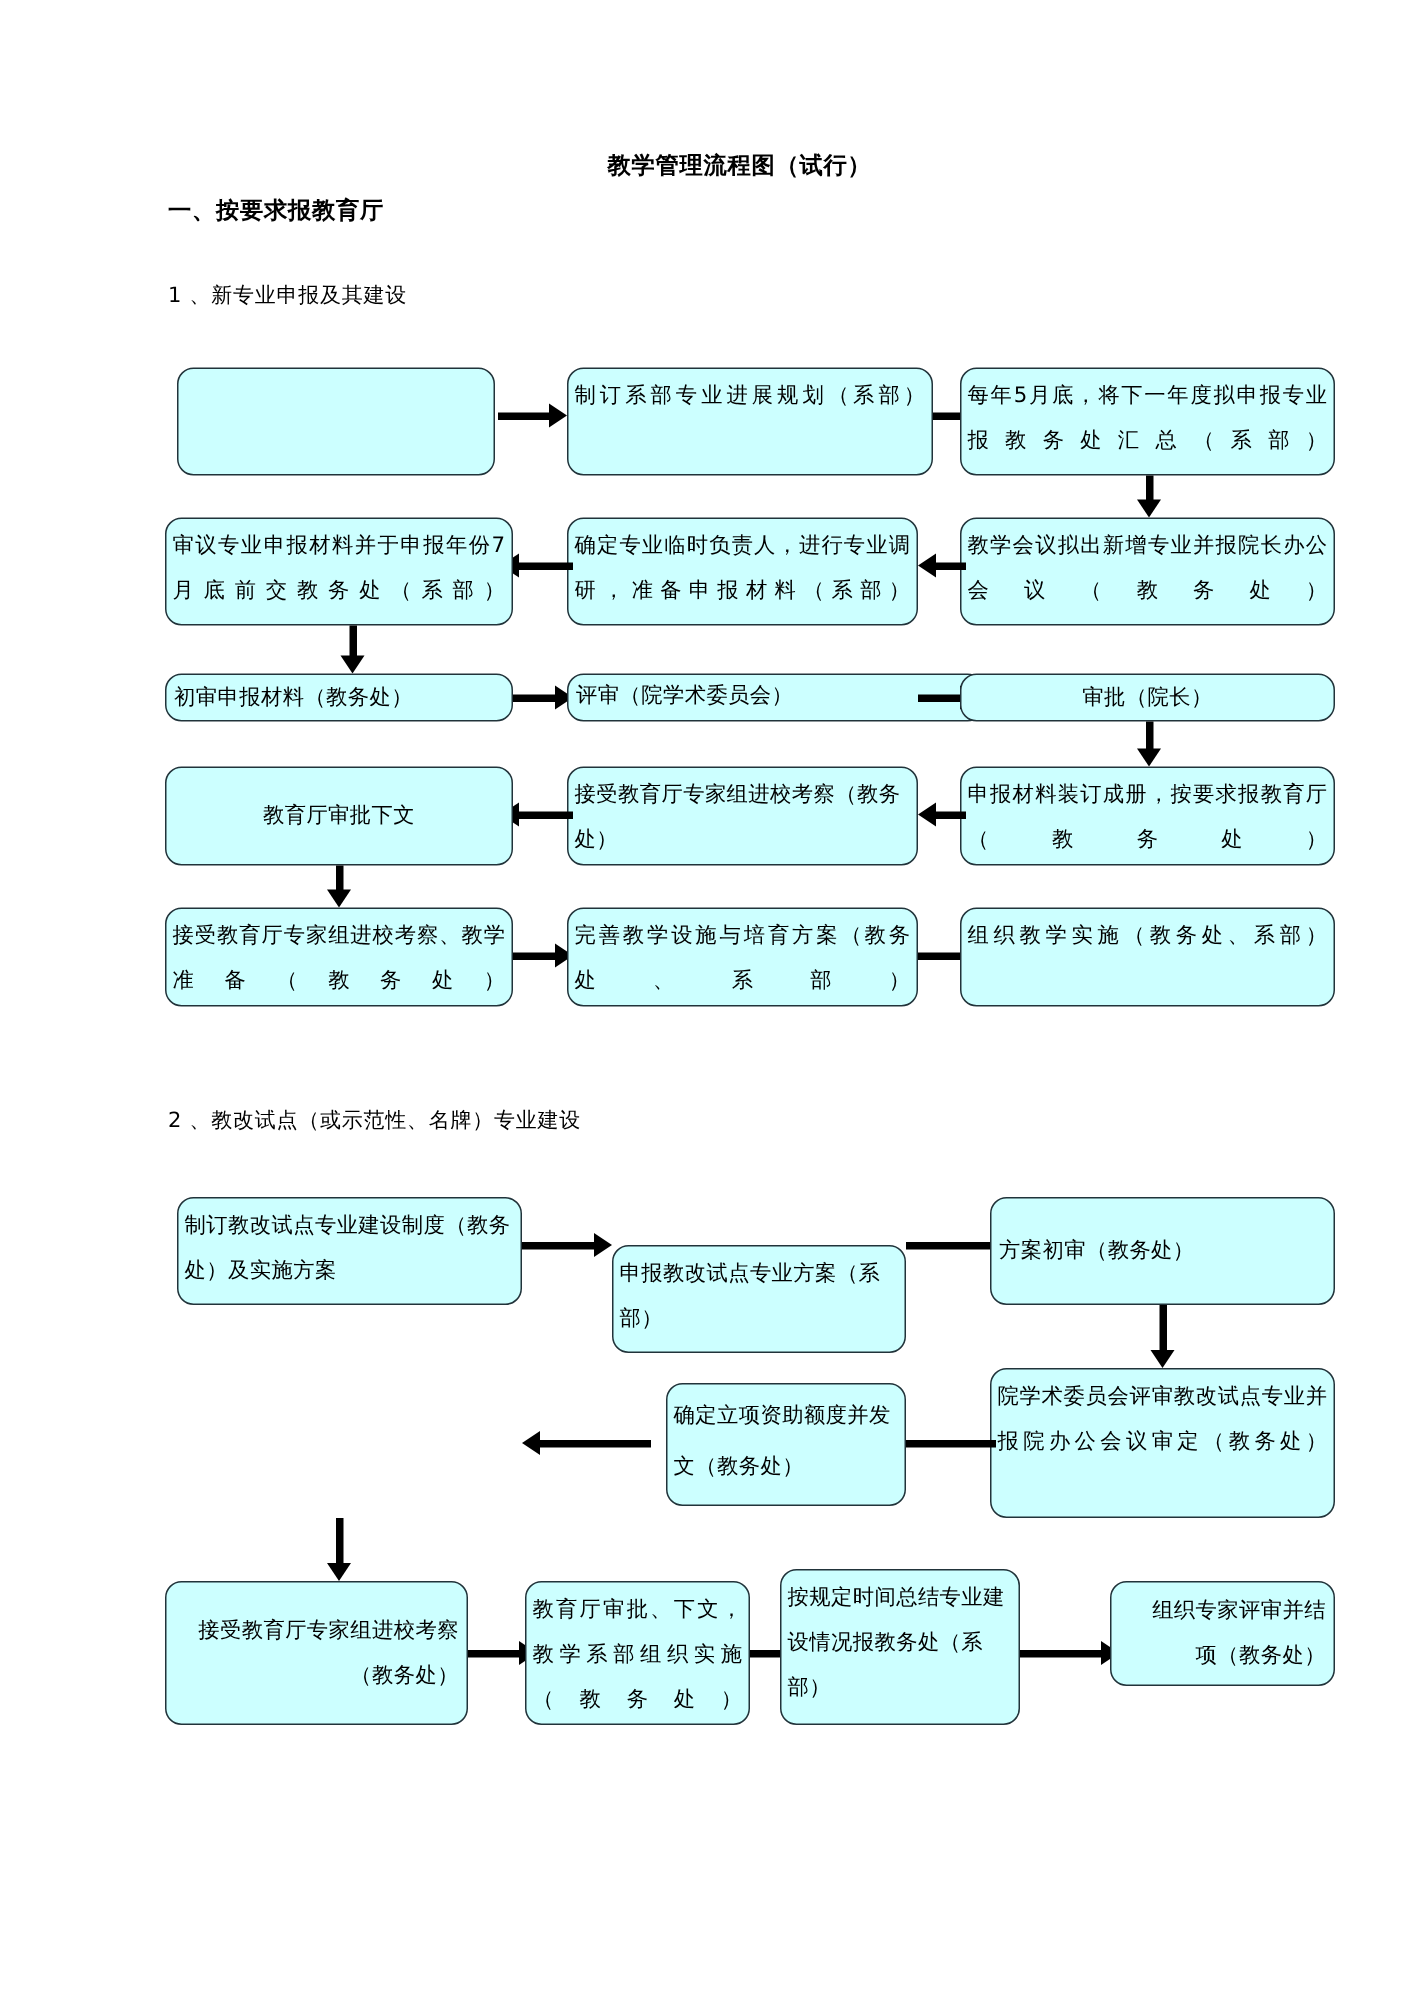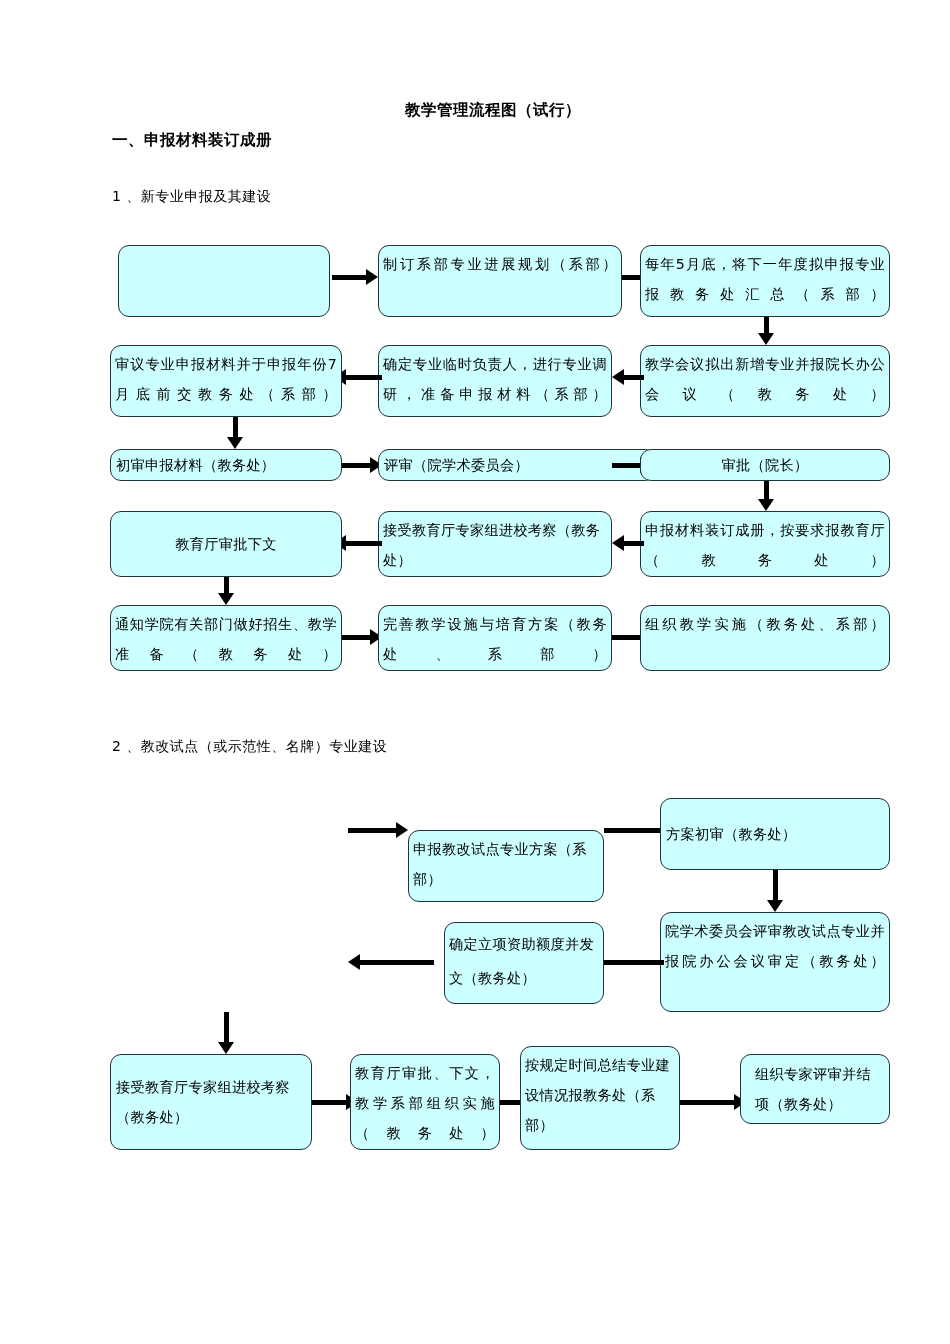--- a/index.html
+++ b/index.html
@@ -57,21 +57,21 @@
   .box.center {
     display: flex;
     align-items: center;
     justify-content: center;
     text-align: center;
     padding: 0 6px;
   }
   .box.vcenter {
     display: flex;
     align-items: center;
-    text-align: left;
+    text-align: right;
     padding: 0 5px;
   }
   .box .txt { display: block; }
   .box.justify .txt {
     text-align: justify;
     text-align-last: justify;
   }
 
   
   .arrow-h, .arrow-v { position: absolute; }
@@ -109,21 +109,21 @@
     border-right: 8px solid transparent;
     border-top: 12px solid #000;
   }
 </style>
 </head>
 <body>
 
 <div class="page">
 
   <div class="doc-title">教学管理流程图（试行）</div>
-  <div class="sec-title" style="top:130px;">一、申报材料装订成册</div>
+  <div class="sec-title" style="top:130px;">一、按要求报教育厅</div>
   <div class="sub-title" style="top:188px;">1 、新专业申报及其建设</div>
   <div class="sub-title" style="top:738px;">2 、教改试点（或示范性、名牌）专业建设</div>
 
   <div class="box" style="left:118px; top:245px; width:212px; height:72px;">
     <span class="txt"></span>
   </div>
   <div class="arrow-h" style="left:332px; top:268px; width:46px; height:18px;">
     <div class="shaft"></div>
       <div class="head"></div>
   </div>
@@ -164,21 +164,21 @@
       <div class="head"></div>
   </div>
 
   <div class="box vcenter" style="left:110px; top:449px; width:232px; height:32px;">
     <span class="txt">初审申报材料（教务处）</span>
   </div>
   <div class="arrow-h" style="left:342px; top:456px; width:40px; height:18px;">
     <div class="shaft"></div>
       <div class="head"></div>
   </div>
-  <div class="box vcenter" style="left:378px; top:449px; width:278px; height:32px;">
+  <div class="box vcenter" style="left:378px; top:449px; width:278px; height:32px;font-family:Liberation Mono, monospace;">
     <span class="txt">评审（院学术委员会）</span>
   </div>
   <div class="arrow-h" style="left:612px; top:456px; width:40px; height:18px;">
     <div class="shaft"></div>
       <div class="head"></div>
   </div>
   <div class="box center" style="left:640px; top:449px; width:250px; height:32px;">
     <span class="txt">审批（院长）</span>
   </div>
   <div class="arrow-v" style="left:757px; top:481px; width:18px; height:30px;">
@@ -202,37 +202,40 @@
   </div>
   <div class="box center" style="left:110px; top:511px; width:232px; height:66px;">
     <span class="txt">教育厅审批下文</span>
   </div>
   <div class="arrow-v" style="left:217px; top:577px; width:18px; height:28px;">
     <div class="shaft"></div>
       <div class="head"></div>
   </div>
 
   <div class="box justify" style="left:110px; top:605px; width:232px; height:66px;">
-    <span class="txt">通知学院有关部门做好招生、教学准备（教务处）</span>
+    <span class="txt">接受教育厅专家组进校考察、教学准备（教务处）</span>
   </div>
   <div class="arrow-h" style="left:342px; top:628px; width:40px; height:18px;">
     <div class="shaft"></div>
       <div class="head"></div>
   </div>
   <div class="box justify" style="left:378px; top:605px; width:234px; height:66px;">
     <span class="txt">完善教学设施与培育方案（教务处、系部）</span>
   </div>
   <div class="arrow-h" style="left:612px; top:628px; width:40px; height:18px;">
     <div class="shaft"></div>
       <div class="head"></div>
   </div>
   <div class="box justify" style="left:640px; top:605px; width:250px; height:66px;">
     <span class="txt">组织教学实施（教务处、系部）</span>
   </div>
 
+  <div class="box" style="left:118px; top:798px; width:230px; height:72px;">
+    <span class="txt">制订教改试点专业建设制度（教务处）及实施方案</span>
+  </div>
   <div class="arrow-h" style="left:348px; top:821px; width:60px; height:18px;">
     <div class="shaft"></div>
       <div class="head"></div>
   </div>
   <div class="box" style="left:408px; top:798px; width:196px; height:72px;margin-top:32px;">
     <span class="txt">申报教改试点专业方案（系部）</span>
   </div>
   <div class="arrow-h" style="left:604px; top:821px; width:86px; height:18px;">
     <div class="shaft"></div>
       <div class="head"></div>

